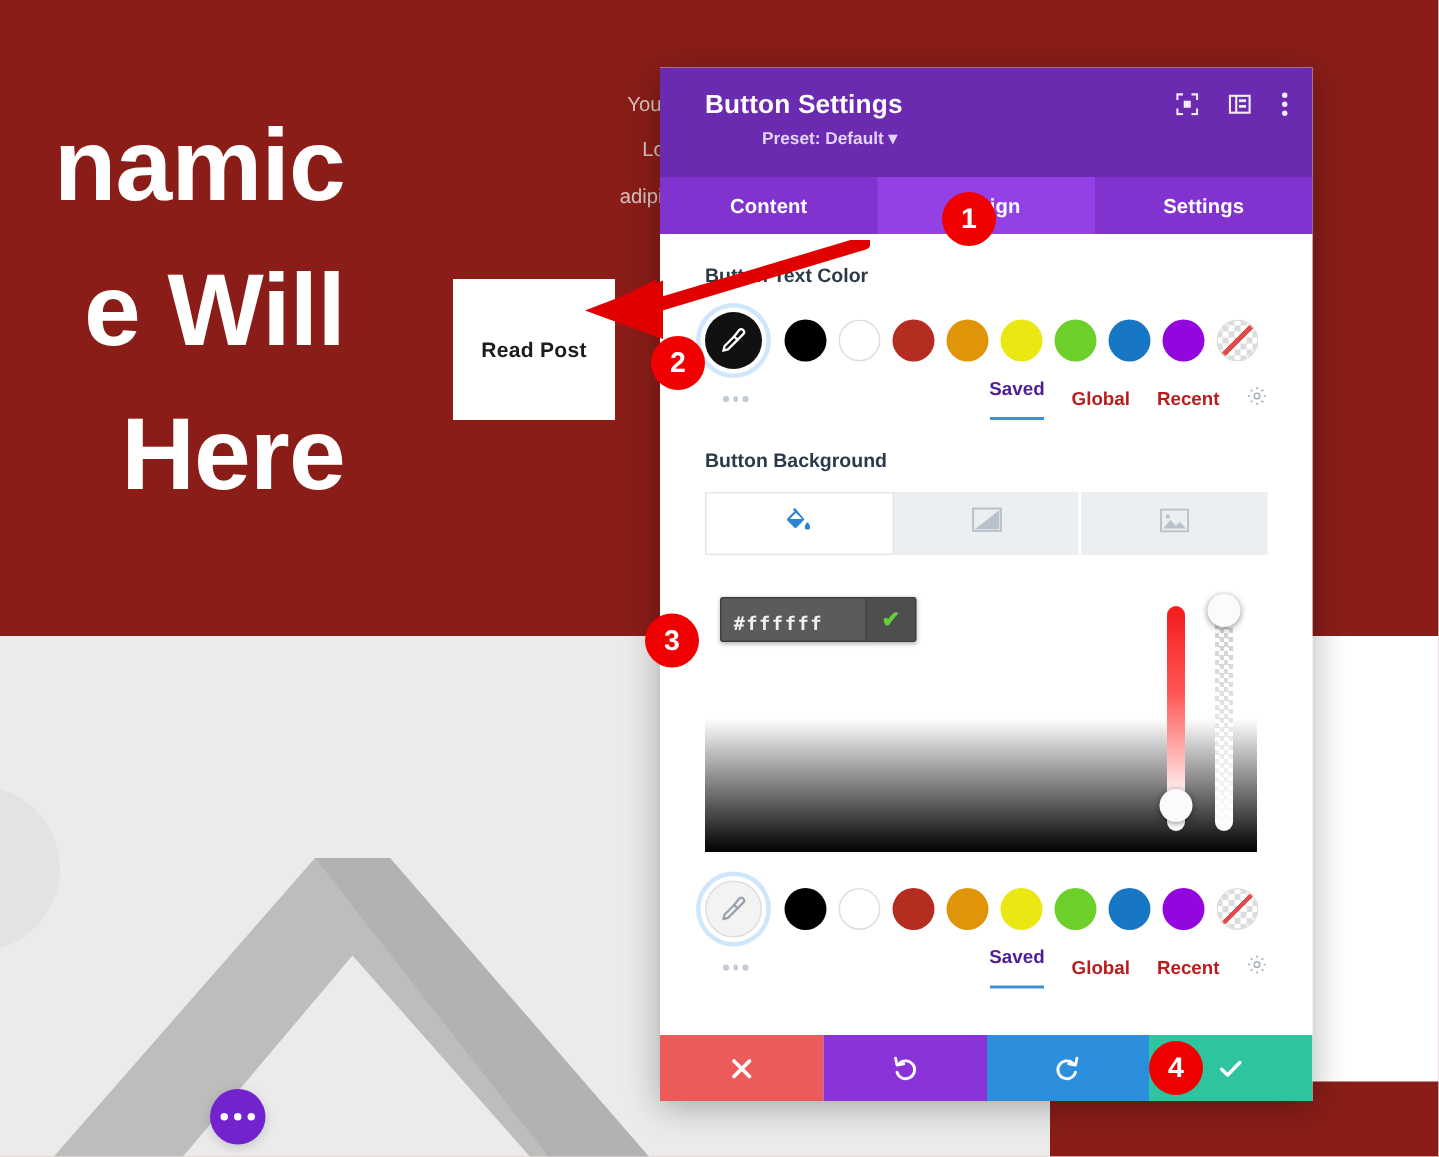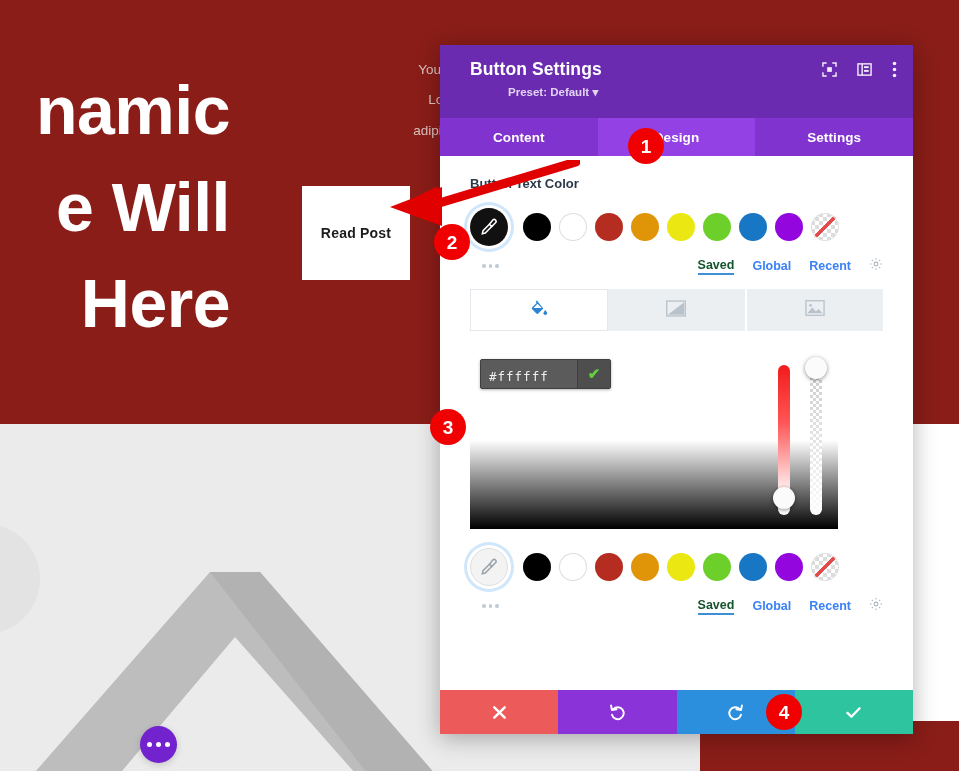--- a/index.html
+++ b/index.html
@@ -131,21 +131,21 @@
     border-radius: 50%;
     background: #ffffff;
     display: block;
   }
 
   
   #settings-panel {
     position: absolute;
     left: 440px;
     top: 45px;
-    width: 473px;
+    width: 435px;
     height: 689px;
     background: #ffffff;
     box-shadow: 0 4px 22px rgba(0,0,0,0.30);
     display: flex;
     flex-direction: column;
     overflow: hidden;
   }
   .panel-header {
     background: #6a2bb0;
     height: 73px;
@@ -266,26 +266,26 @@
   }
   .meta-links {
     margin-left: auto;
     display: flex;
     align-items: center;
     gap: 18px;
   }
   .meta-link {
     font-size: 12.5px;
     font-weight: bold;
-    color: #3b82f6;
+    color: #b91c1c;
   }
   .meta-link.active {
-    color: #14532d;
+    color: #4c1d95;
     border-bottom: 2px solid #3d8fd8;
-    padding-bottom: 1px;
+    padding-bottom: 12px;
   }
   .gear-icon { display: block; }
 
   .bg-type-tabs {
     display: flex;
     margin-top: 12px;
     height: 42px;
     background: #eceff2;
   }
   .bg-type-tab {
@@ -328,21 +328,21 @@
     align-items: stretch;
     box-shadow: 0 1px 3px rgba(0,0,0,0.3);
   }
   .hex-input {
     background: transparent;
     border: none;
     outline: none;
     color: #f0f0f0;
     font-family: "DejaVu Sans Mono", monospace;
     font-size: 12.5px;
-    font-weight: normal;
+    font-weight: bold;
     width: 80px;
     padding: 16px 8px;
     letter-spacing: 1px;
   }
   .hex-ok {
     width: 32px;
     background: #4e4e4e;
     border-left: 1px solid #3f3f3f;
     display: flex;
     align-items: center;
@@ -543,20 +543,21 @@
         <span class="meta-link">Recent</span>
         <span class="gear-icon">
           <svg width="14" height="14" viewBox="0 0 20 20" fill="none" stroke="#a9b3bd" stroke-width="1.5">
             <circle cx="10" cy="10" r="2.7"></circle>
             <path d="M10 1.4 v2.2 M10 16.4 v2.2 M1.4 10 h2.2 M16.4 10 h2.2 M4 4 l1.6 1.6 M14.4 14.4 l1.6 1.6 M16 4 l-1.6 1.6 M5.6 14.4 L4 16"></path>
           </svg>
         </span>
       </span>
     </div>
 
+    <div class="field-label" style="margin-top:22px">Button Background</div>
 
     <div class="bg-type-tabs">
       <div class="bg-type-tab selected">
         <span>
           <svg width="19" height="19" viewBox="0 0 20 20" fill="#2b84d4">
             <path d="M7.3 1.6 L5.9 3 L7 4.1 L2.3 8.8 a1.4 1.4 0 0 0 0 2 l4.4 4.4 a1.4 1.4 0 0 0 2 0 L14 9.9 z M8 5.1 L12.3 9.4 H3.7 z"></path>
             <path d="M16.1 11.6 s-1.9 2.3-1.9 3.4 a1.9 1.9 0 0 0 3.8 0 c0-1.1-1.9-3.4-1.9-3.4z"></path>
           </svg>
         </span>
       </div>

